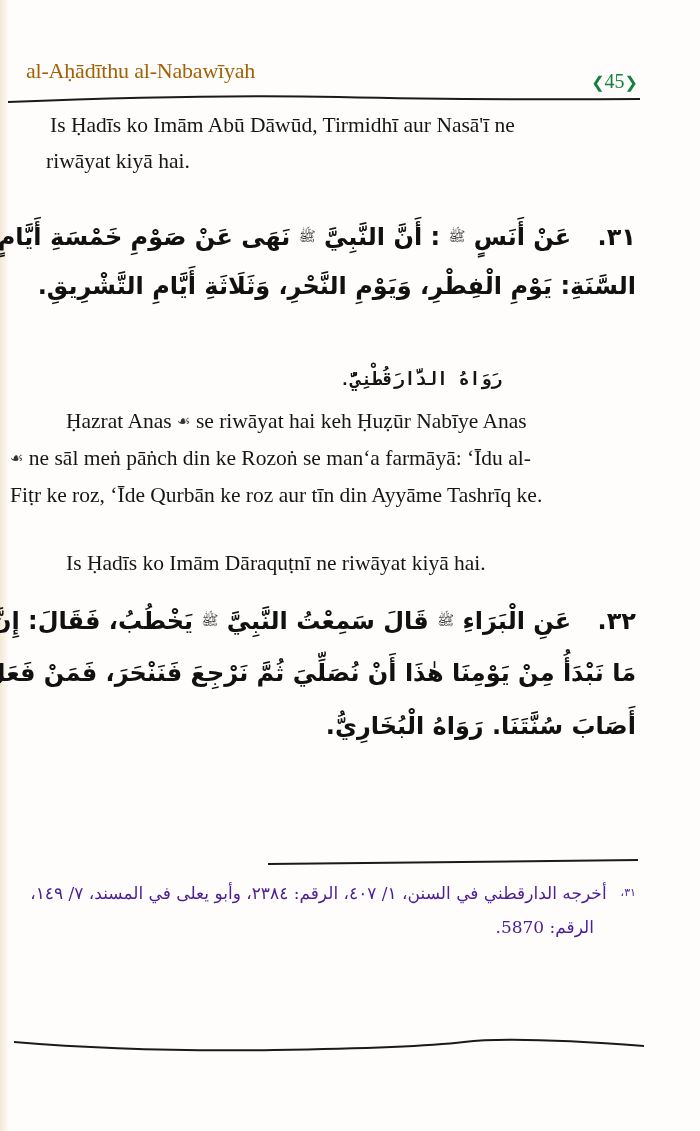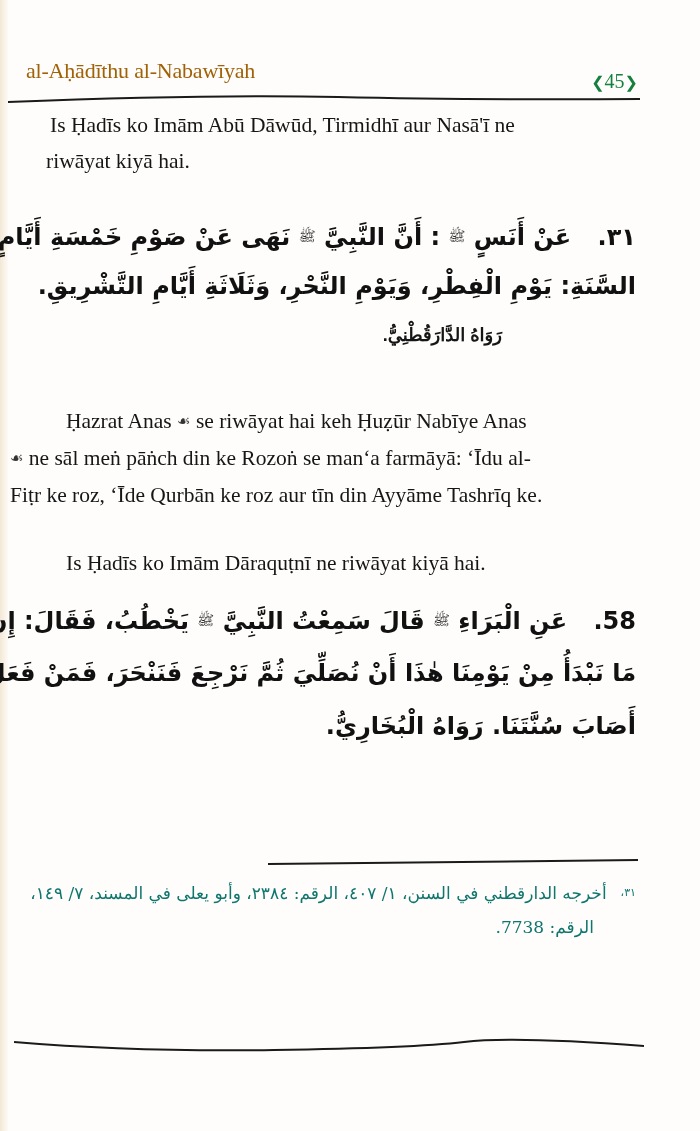--- a/index.html
+++ b/index.html
@@ -35,28 +35,28 @@
       font-size: 21.5px; line-height: 36px; color: #161616;
     }
     .arabic {
       position: absolute; direction: rtl; text-align: right;
       font-family: "DejaVu Sans", sans-serif; font-weight: bold;
       font-size: 24px; line-height: 49px; color: #111;
     }
     .arabic .num { font-weight: bold; margin-left: 18px; }
     .arabic-small {
       position: absolute; direction: rtl; text-align: right;
-      font-family: Liberation Sans, sans-serif; font-size: 18px; color: #151515;
+      font-family: Liberation Mono, monospace; font-size: 18px; color: #151515; margin-top: 44px;
     }
     .honor { font-size: 14px; font-weight: normal; color: #222; vertical-align: 4px; }
     .honor-inline { font-size: 15px; color: #333; vertical-align: 2px; }
     .fn-sep { position: absolute; left: 268px; top: 858px; width: 370px; height: 8px; }
     .footnote {
       position: absolute; direction: rtl; text-align: right;
-      font-family: "DejaVu Serif", serif; font-size: 17px; line-height: 34px; color: #0f766e;
+      font-family: "DejaVu Serif", serif; font-size: 17px; line-height: 34px; color: #4c1d95;
     }
     .fn-num { font-size: 11px; margin-left: 14px; vertical-align: 3px; }
     .bottom-rule { position: absolute; left: 14px; top: 1038px; width: 630px; height: 14px; }
   </style>
 </head>
 <body>
 
 <div class="page-edge"></div>
 
 <div class="header">
@@ -90,39 +90,39 @@
 </div>
 <div class="latin" style="left:10px; top:440px;">
   <span class="honor-inline">☙</span>
   <span>ne sāl meṅ pāṅch din ke Rozoṅ se man‘a farmāyā: ‘Īdu al-</span>
 </div>
 <div class="latin" style="left:10px; top:477px;">Fiṭr ke roz, ‘Īde Qurbān ke roz aur tīn din Ayyāme Tashrīq ke.</div>
 
 <div class="latin" style="left:66px; top:545px;text-align:center;">Is Ḥadīs ko Imām Dāraquṭnī ne riwāyat kiyā hai.</div>
 
 <div class="arabic" style="right:64px; top:596px; width:630px; white-space:nowrap;">
-  <span class="num">58.</span>
+  <span class="num">٣٢.</span>
   <span>عَنِ الْبَرَاءِ</span>
   <span class="honor">ﷺ</span>
   <span>قَالَ سَمِعْتُ النَّبِيَّ</span>
   <span class="honor">ﷺ</span>
   <span>يَخْطُبُ، فَقَالَ: إِنَّ أَوَّلَ</span>
 </div>
 <div class="arabic" style="right:64px; top:649px; width:640px; white-space:nowrap;">مَا نَبْدَأُ مِنْ يَوْمِنَا هٰذَا أَنْ نُصَلِّيَ ثُمَّ نَرْجِعَ فَنَنْحَرَ، فَمَنْ فَعَلَ فَقَدْ</div>
 <div class="arabic" style="right:64px; top:702px; width:640px; white-space:nowrap;">أَصَابَ سُنَّتَنَا. رَوَاهُ الْبُخَارِيُّ.</div>
 
 <svg class="fn-sep" viewBox="0 0 370 8" preserveAspectRatio="none">
   <path d="M0 6 L 370 2" stroke="#1a1a1a" stroke-width="2" fill="none"></path>
 </svg>
 
 <div class="footnote" style="right:64px; top:876px; width:630px; white-space:nowrap;">
   <div>
     <span class="fn-num">٣١،</span><span>أخرجه الدارقطني في السنن، ١/ ٤٠٧، الرقم: ٢٣٨٤، وأبو يعلى في المسند، ٧/ ١٤٩،</span>
   </div>
-  <div style="margin-right:42px;">الرقم: 7738.</div>
+  <div style="margin-right:42px;">الرقم: 5870.</div>
 </div>
 
 <div class="footnote" style="right:64px; top:966px; width:630px; white-space:nowrap;">
 </div>
 
 <svg class="bottom-rule" viewBox="0 0 630 14" preserveAspectRatio="none">
   <path d="M0 4 Q 120 14 260 12 T 450 4 T 630 8" stroke="#1a1a1a" stroke-width="2" fill="none"></path>
 </svg>
 
 </body></html>

